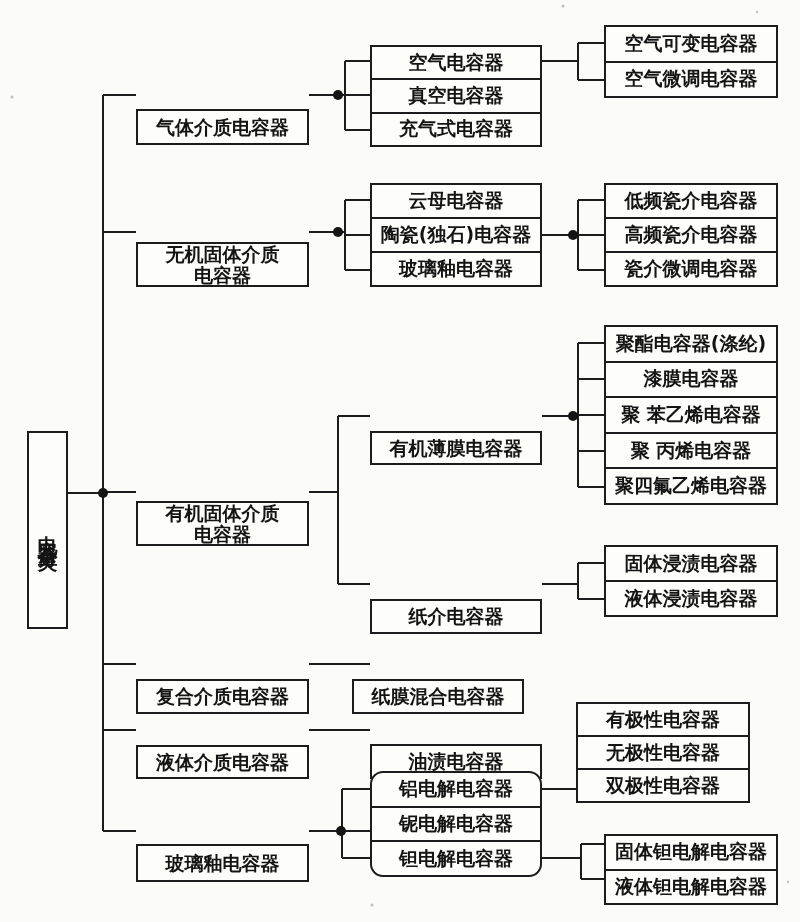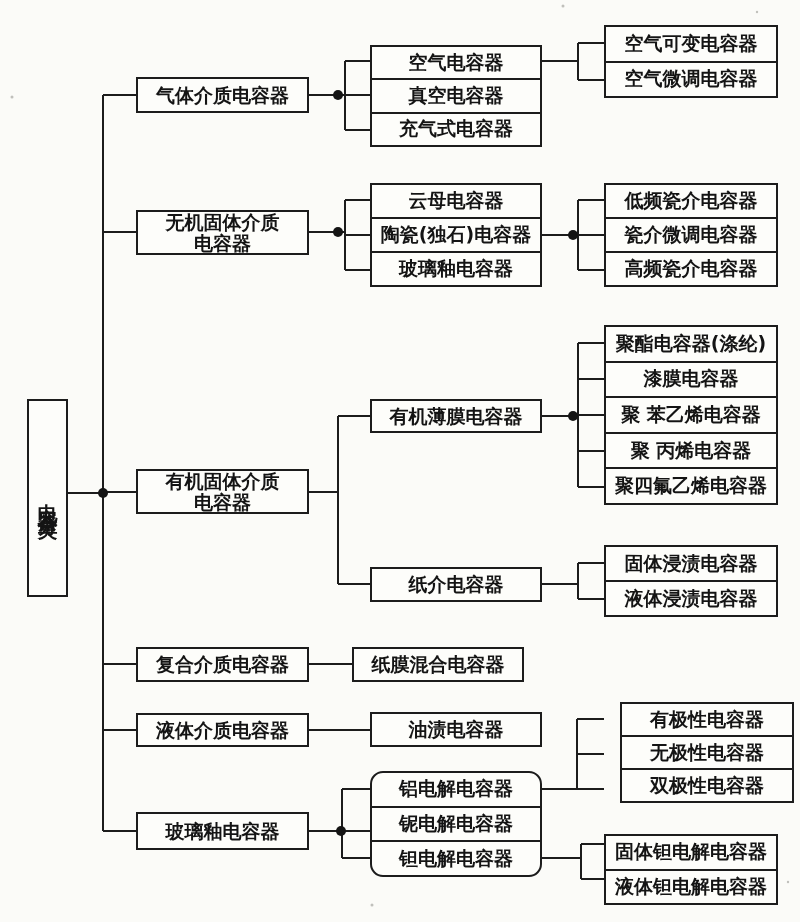--- a/index.html
+++ b/index.html
@@ -9,21 +9,21 @@
     background:#fbfbf8; overflow:hidden;
     font-family:"DejaVu Sans","Liberation Sans",sans-serif;
     color:#141414;
   }
   .wires { position:absolute; left:0; top:0; pointer-events:none; }
   .node {
     position:absolute; box-sizing:border-box;
     border:2px solid #1c1c1c; background:#fdfdfa;
     display:flex; align-items:center; justify-content:center;
     text-align:center; font-weight:bold; font-size:19px;
-    line-height:21px; white-space:pre-line;
+    line-height:21px; white-space:pre-line;margin-top:32px;
   }
   .root-node {
     writing-mode:vertical-rl; text-orientation:upright;
     letter-spacing:4px; font-size:20px; white-space:nowrap;
   }
   .stack {
     position:absolute; box-sizing:border-box;
     border:2px solid #1c1c1c; background:#fdfdfa;
     display:flex; flex-direction:column;
   }
@@ -164,38 +164,38 @@
     <div class="cell">钽电解电容器</div>
   </div>
 
   <div class="stack" style="left:604px;top:25px;width:174px;height:73px;text-align:right;">
     <div class="cell">空气可变电容器</div>
     <div class="cell">空气微调电容器</div>
   </div>
 
   <div class="stack" style="left:604px;top:183px;width:174px;height:104px;">
     <div class="cell">低频瓷介电容器</div>
+    <div class="cell">高频瓷介电容器</div>
     <div class="cell">瓷介微调电容器</div>
-    <div class="cell">高频瓷介电容器</div>
   </div>
 
   <div class="stack" style="left:604px;top:325px;width:174px;height:180px;">
     <div class="cell">聚酯电容器(涤纶)</div>
     <div class="cell">漆膜电容器</div>
     <div class="cell">聚 苯乙烯电容器</div>
     <div class="cell">聚 丙烯电容器</div>
     <div class="cell">聚四氟乙烯电容器</div>
   </div>
 
   <div class="stack" style="left:604px;top:545px;width:174px;height:72px;">
     <div class="cell">固体浸渍电容器</div>
     <div class="cell">液体浸渍电容器</div>
   </div>
 
-  <div class="stack" style="left:620px;top:702px;width:174px;height:101px;">
+  <div class="stack" style="left:576px;top:702px;width:174px;height:101px;">
     <div class="cell">有极性电容器</div>
     <div class="cell">无极性电容器</div>
     <div class="cell">双极性电容器</div>
   </div>
 
   <div class="stack" style="left:604px;top:826px;width:174px;height:71px;margin-top:8px;">
     <div class="cell">固体钽电解电容器</div>
     <div class="cell">液体钽电解电容器</div>
   </div>
 

